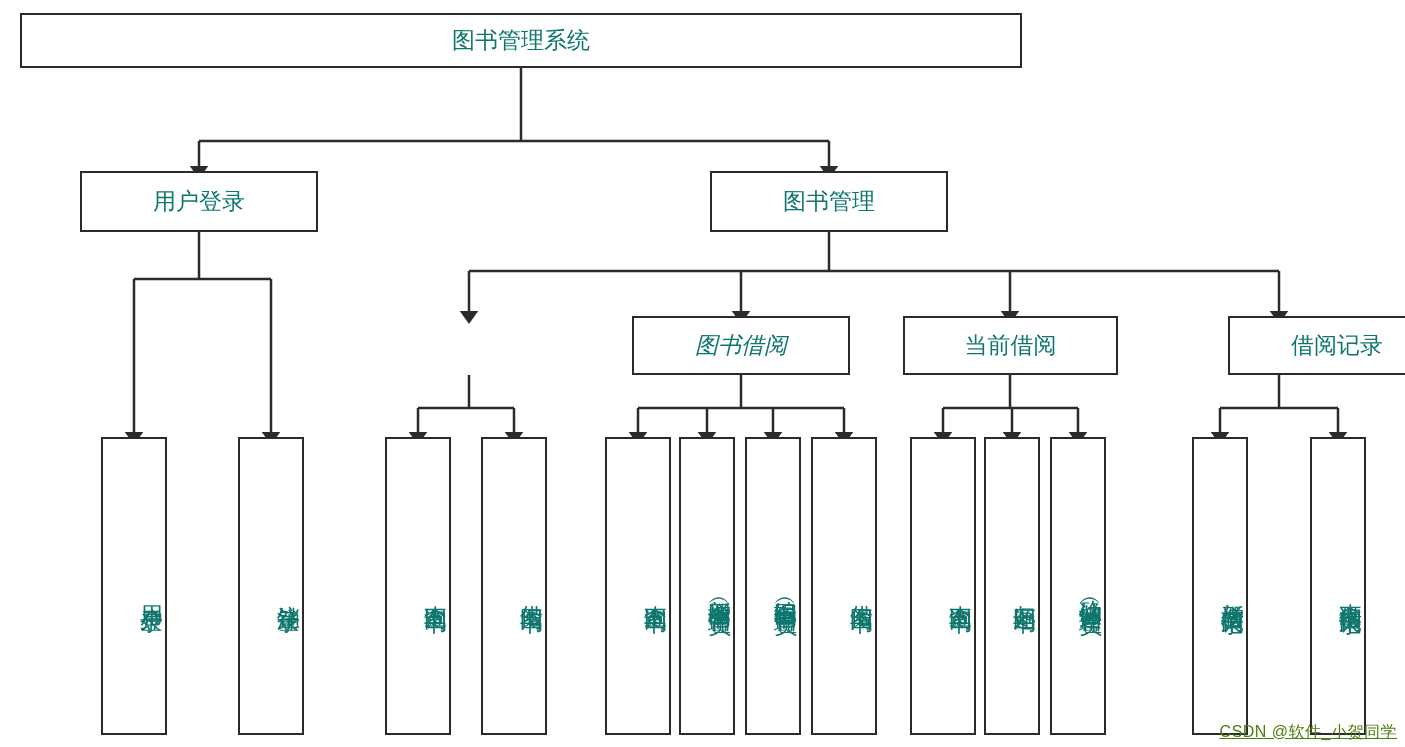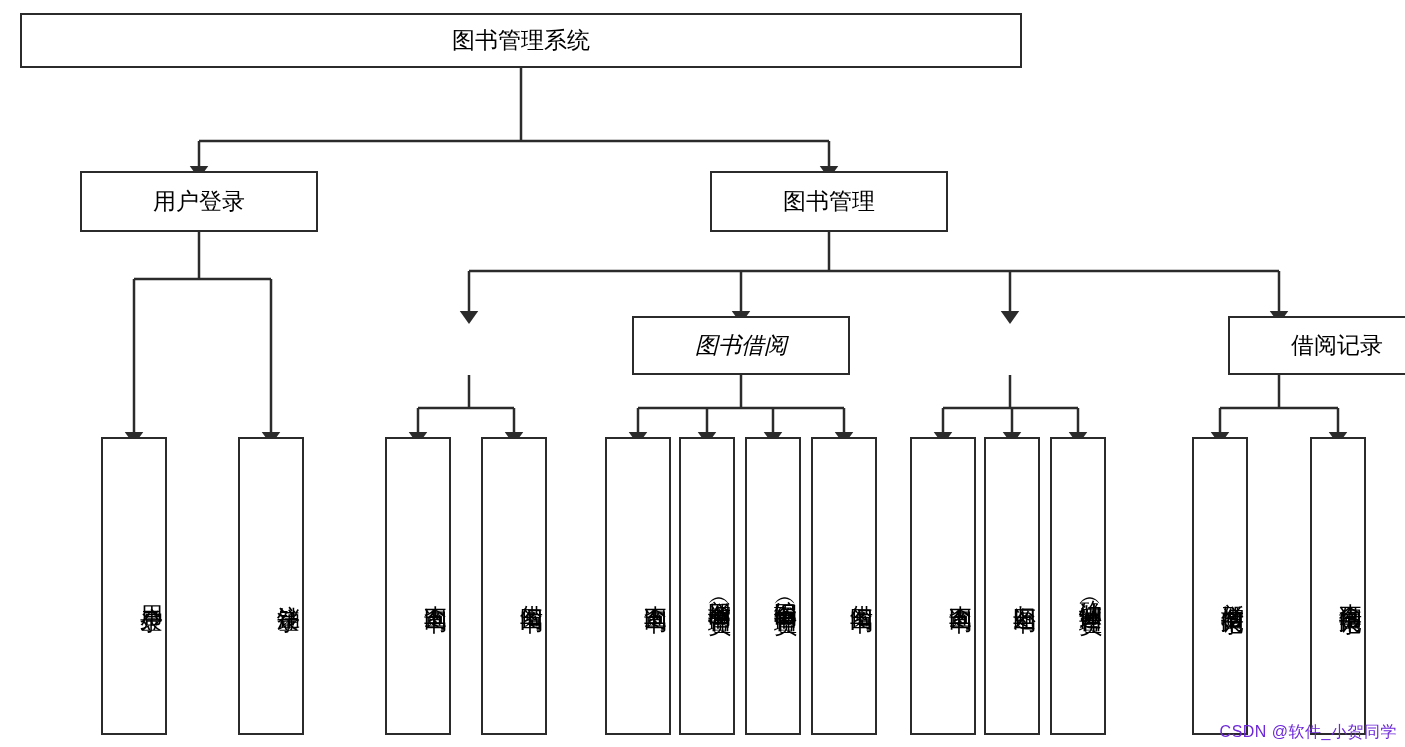--- a/index.html
+++ b/index.html
@@ -18,21 +18,21 @@
   svg.edges {
     position: absolute;
     left: 0; top: 0;
     width: 1405px; height: 747px;
     pointer-events: none;
   }
   .node {
     position: absolute;
     border: 2.5px solid #2b2b2b;
     background: #ffffff;
-    color: #000000;
+    color: #0f766e;
     display: flex;
     align-items: center;
     justify-content: center;
     text-align: center;
     line-height: 1.18;
   }
   .node.h {
     font-size: 23px;
   }
   .node.v {
@@ -47,23 +47,24 @@
   .node.v .vtext {
     writing-mode: vertical-rl;
     text-orientation: upright;
     white-space: nowrap;
   }
   #watermark {
     position: absolute;
     right: 8px;
     bottom: 4px;
     font-size: 16px;
-    color: #6d28d9;
+    color: #4d7c0f;
     letter-spacing: 0.5px;
     user-select: none;
+    text-decoration: underline;
   }
 </style>
 </head>
 <body>
 
 <div id="canvas">
 
   <svg class="edges" viewBox="0 0 1405 747" xmlns="http://www.w3.org/2000/svg">
     <defs>
       <marker id="arrowhead" markerWidth="9" markerHeight="9" refX="1.2" refY="4.5" orient="auto" markerUnits="strokeWidth">
@@ -114,20 +115,23 @@
   <div class="node h" style="left: 80px; top: 171px; width: 238px; height: 61px;">
     <span>用户登录</span>
   </div>
   <div class="node h" style="left: 710px; top: 171px; width: 238px; height: 61px;">
     <span>图书管理</span>
   </div>
 
   <div class="node h" style="left: 632px; top: 316px; width: 218px; height: 59px; font-style: italic;">
     <span>图书借阅</span>
   </div>
+  <div class="node h" style="left: 903px; top: 316px; width: 215px; height: 59px;">
+    <span>当前借阅</span>
+  </div>
   <div class="node h" style="left: 1228px; top: 316px; width: 218px; height: 59px;">
     <span>借阅记录</span>
   </div>
 
   <div class="node v" style="left: 101px; top: 437px; width: 66px; height: 298px;">
     <span class="vtext">用户登录</span>
   </div>
   <div class="node v" style="left: 238px; top: 437px; width: 66px; height: 298px;">
     <span class="vtext">注销登录</span>
   </div>

